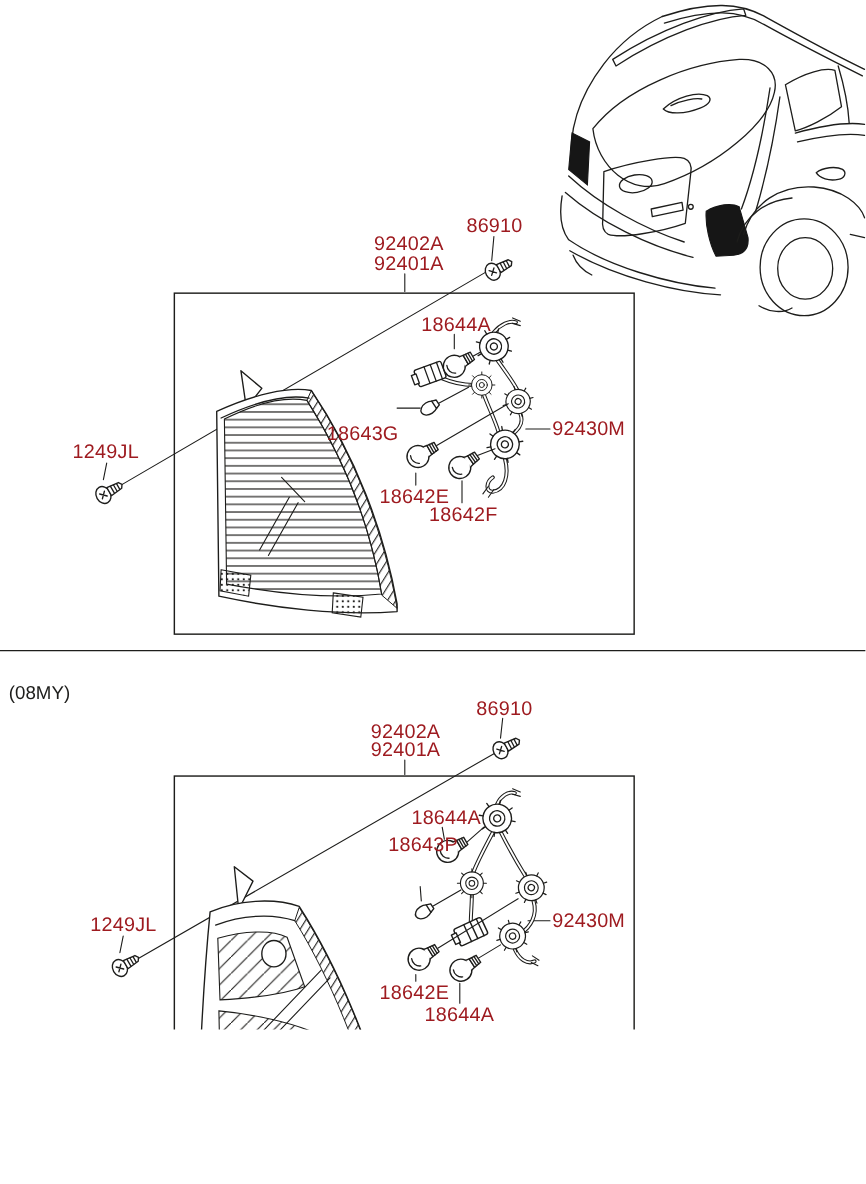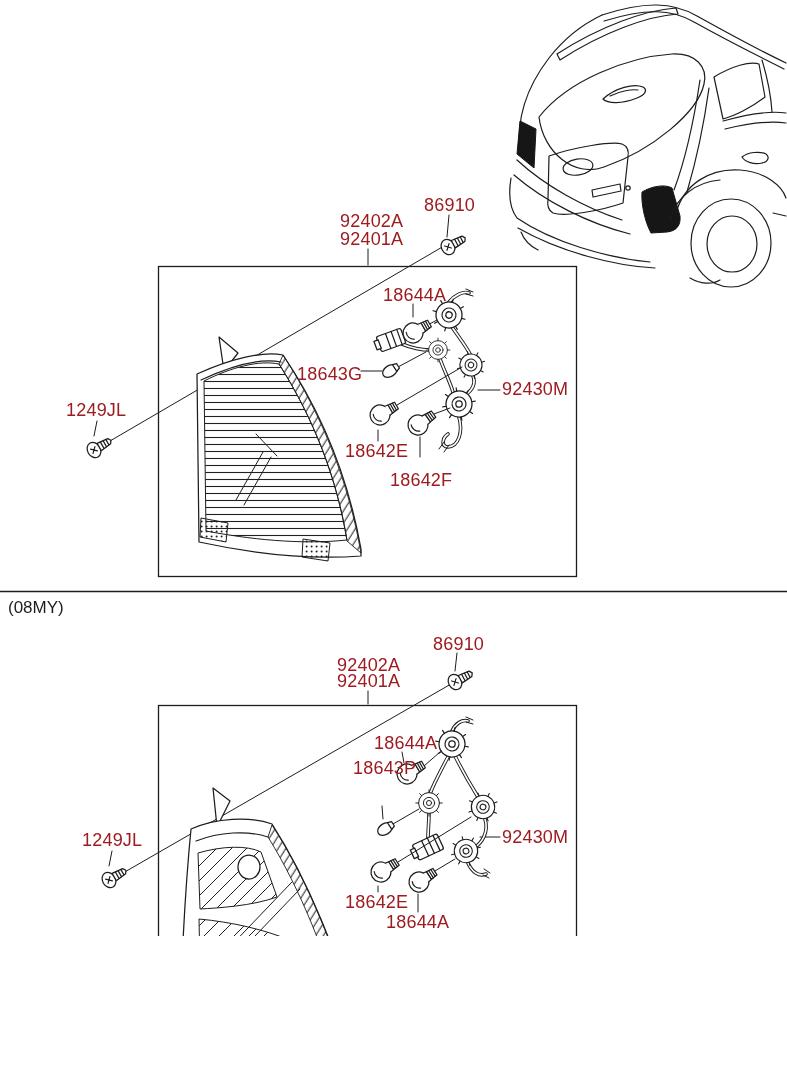--- a/index.html
+++ b/index.html
@@ -213,27 +213,27 @@
 
     <use href="#screw" xlink:href="#screw" transform="translate(455,682) rotate(-28)"></use>
     <use href="#screw" xlink:href="#screw" transform="translate(109,880) rotate(-30)"></use>
   </g>
 </svg>
 
 <span class="plabel" style="left:424px;top:196px">86910</span>
 <span class="plabel" style="left:340px;top:212px">92402A</span>
 <span class="plabel" style="left:340px;top:230px">92401A</span>
 <span class="plabel" style="left:383px;top:286px">18644A</span>
-<span class="plabel" style="left:297px;top:365px">18643G</span>
+<span class="plabel" style="left:297px;top:385px">18643G</span>
 <span class="plabel" style="left:502px;top:380px">92430M</span>
 <span class="plabel" style="left:345px;top:442px">18642E</span>
-<span class="plabel" style="left:390px;top:471px">18642F</span>
+<span class="plabel" style="left:390px;top:459px">18642F</span>
 <span class="plabel" style="left:66px;top:401px">1249JL</span>
 
-<span class="note" style="left:8px;top:598px">(08MY)</span>
+<span class="note" style="left:8px;top:620px">(08MY)</span>
 <span class="plabel" style="left:433px;top:635px">86910</span>
 <span class="plabel" style="left:337px;top:656px">92402A</span>
 <span class="plabel" style="left:337px;top:672px">92401A</span>
 <span class="plabel" style="left:374px;top:734px">18644A</span>
 <span class="plabel" style="left:353px;top:759px">18643P</span>
 <span class="plabel" style="left:502px;top:828px">92430M</span>
 <span class="plabel" style="left:345px;top:893px">18642E</span>
 <span class="plabel" style="left:386px;top:913px">18644A</span>
 <span class="plabel" style="left:82px;top:831px">1249JL</span>
 

